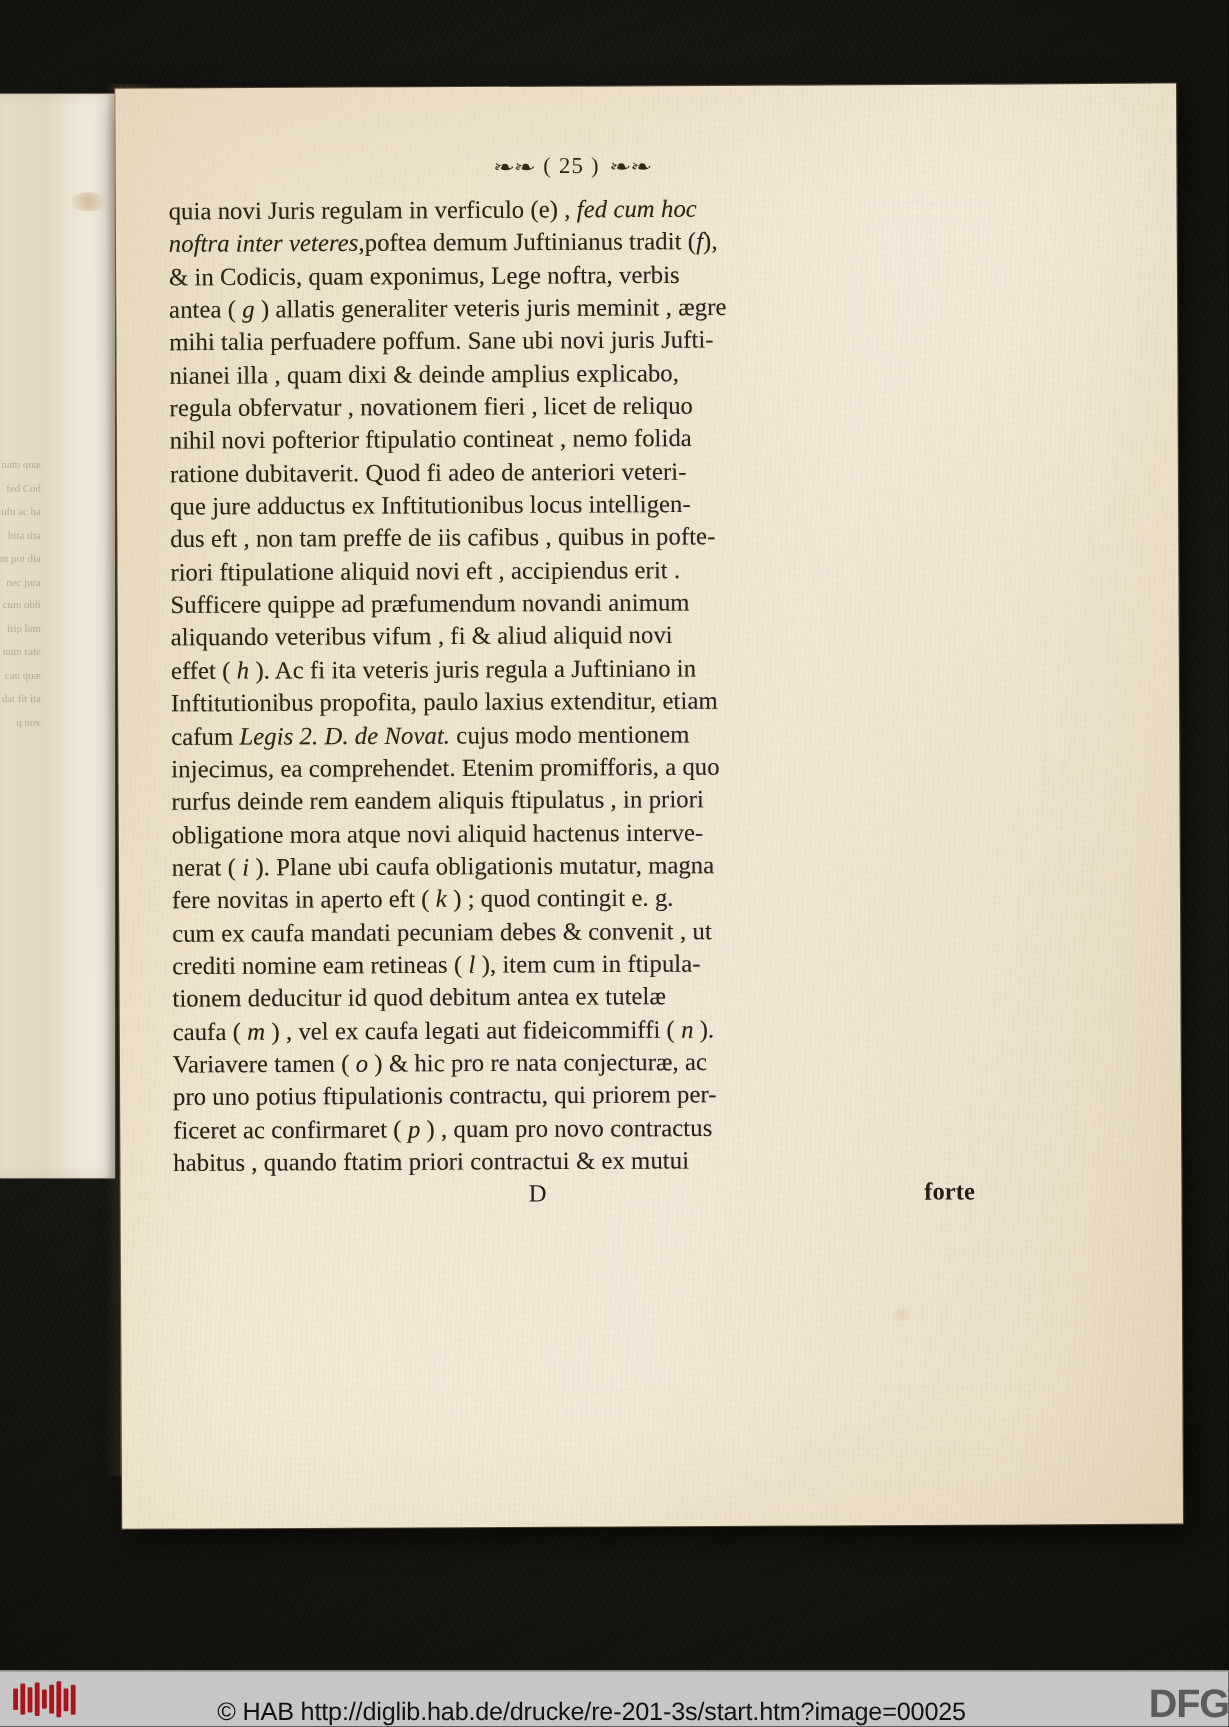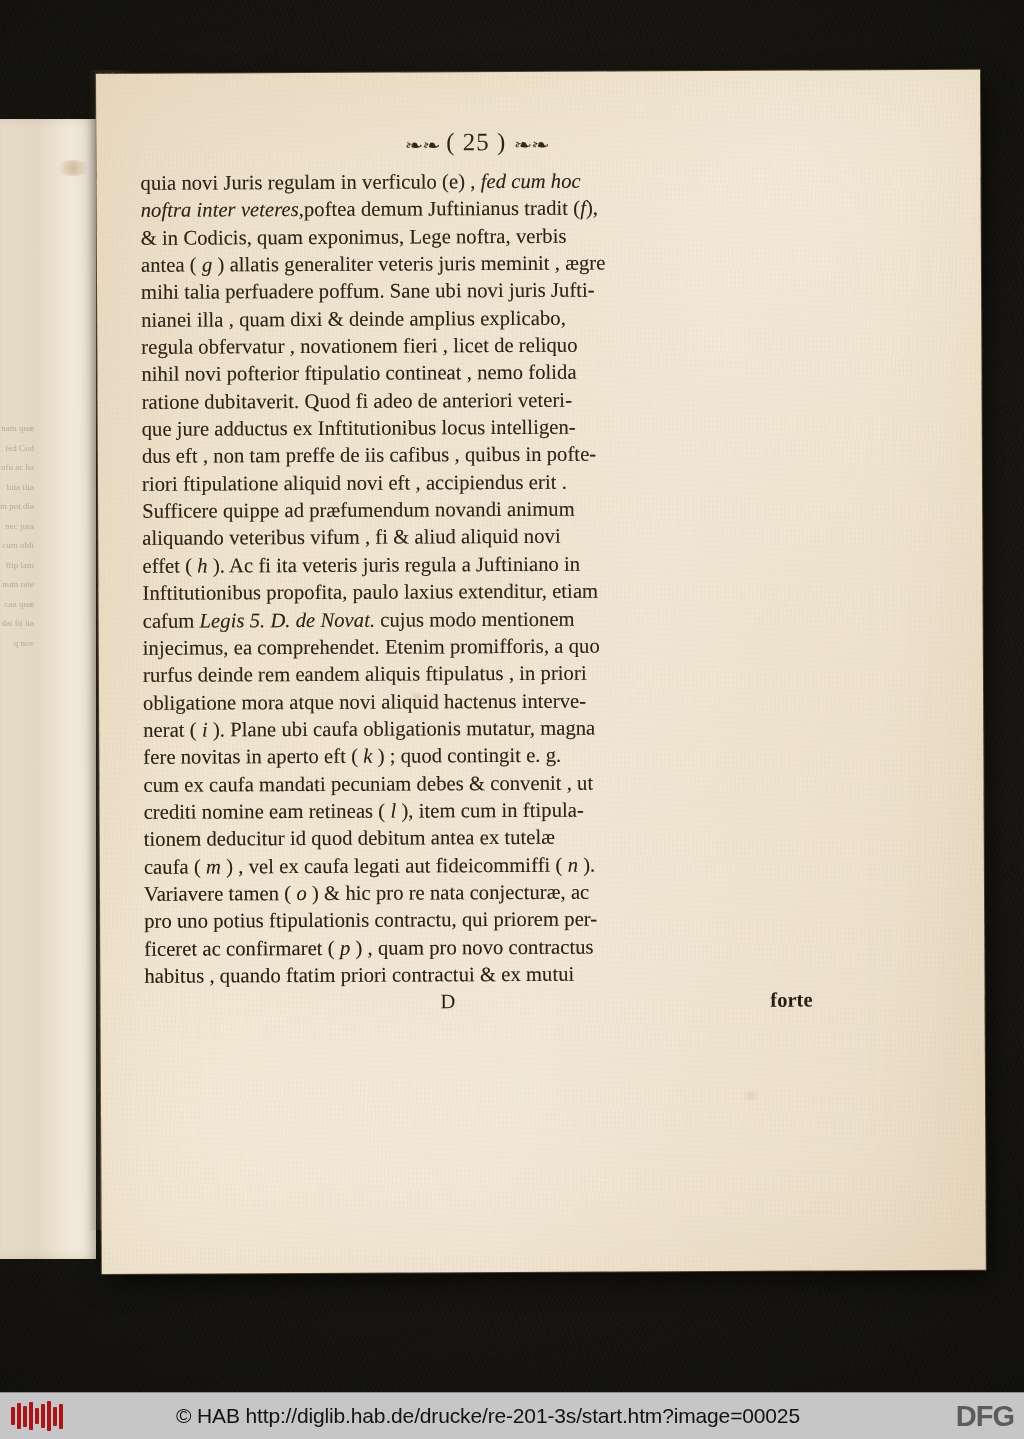--- a/index.html
+++ b/index.html
@@ -37,24 +37,23 @@
       repeating-linear-gradient(117deg, rgba(0,0,0,.30) 0 1px, transparent 1px 4px),
       repeating-linear-gradient(71deg, rgba(255,255,255,.018) 0 1px, transparent 1px 5px);
   }
 
   
   .facing-page {
     position: absolute;
     left: 0;
     top: 78px;
     width: 96px;
-    height: 1140px;
+    height: 904px;
     background: linear-gradient(90deg, #e7dcc8 0%, #e3d7c2 38%, #efe7d7 70%, #f3ece0 100%);
     box-shadow: inset -6px 0 14px -6px rgba(90,70,45,.45);
-    margin-top: 41px;
   }
   .facing-page .ghost-col {
     position: absolute;
     left: 0;
     top: 300px;
     width: 34px;
     height: 680px;
     opacity: .40;
     font-size: 9px;
     line-height: 19.5px;
@@ -138,21 +137,21 @@
     white-space: nowrap;
   }
   .folio .fleuron {
     display: inline-block;
     font-size: 15px;
     letter-spacing: -1px;
     transform: scaleX(1.5);
     margin: 0 13px;
     color: #2a2116;
   }
-  .folio .num { font-size: 25px; }
+  .folio .num { font-size: 19px; }
 
   .line {
     font-size: 20.6px;
     line-height: 27.35px;
     white-space: nowrap;
     letter-spacing: .05px;
     color: #231b12;
     text-shadow: 0 0 .6px rgba(40,28,16,.42);
   }
   .line i { }
@@ -177,21 +176,21 @@
 
   
   .creditbar {
     position: absolute;
     left: 0;
     bottom: 0;
     width: 1024px;
     height: 46px;
     background: #c6c6c6;
     display: flex;
-    align-items: center;
+    align-items: flex-end;
     border-top: 1px solid #8d8d8d;
   }
   .hab-logo {
     width: 74px;
     height: 46px;
     display: flex;
     align-items: center;
     justify-content: center;
     gap: 2px;
     flex: 0 0 auto;
@@ -208,25 +207,24 @@
     font-family: "Liberation Sans", sans-serif;
     font-size: 21px;
     color: #121212;
     letter-spacing: -.15px;
     white-space: nowrap;
     overflow: hidden;
   }
   .dfg-logo {
     flex: 0 0 auto;
     width: 112px;
-    padding-right: 10px;
     text-align: right;
     font-family: "Liberation Sans", sans-serif;
     font-weight: bold;
-    font-size: 29px;
+    font-size: 33px;
     letter-spacing: -1px;
     color: #5c5c5c;
   }
 </style>
 </head>
 <body>
 
 <div id="scan">
 
   <div class="backdrop"></div>
@@ -261,21 +259,21 @@
           <div class="line">regula obfervatur , novationem fieri , licet de reliquo</div>
           <div class="line">nihil novi pofterior ftipulatio contineat , nemo folida</div>
           <div class="line">ratione dubitaverit.  Quod fi adeo de anteriori veteri-</div>
           <div class="line">que jure adductus ex Inftitutionibus locus intelligen-</div>
           <div class="line">dus eft , non tam preffe de iis cafibus , quibus in pofte-</div>
           <div class="line">riori ftipulatione aliquid novi eft , accipiendus erit .</div>
           <div class="line">Sufficere quippe ad præfumendum novandi animum</div>
           <div class="line">aliquando  veteribus  vifum ,  fi  &amp;  aliud aliquid novi</div>
           <div class="line">effet ( <i>h</i> ).   Ac fi ita veteris juris regula a Juftiniano in</div>
           <div class="line">Inftitutionibus propofita, paulo laxius extenditur, etiam</div>
-          <div class="line">cafum <i>Legis 5. D. de Novat.</i> cujus modo mentionem</div>
+          <div class="line">cafum <i>Legis 2. D. de Novat.</i> cujus modo mentionem</div>
           <div class="line">injecimus, ea comprehendet. Etenim promifforis, a quo</div>
           <div class="line">rurfus deinde rem eandem aliquis ftipulatus , in priori</div>
           <div class="line">obligatione mora atque novi aliquid hactenus interve-</div>
           <div class="line">nerat ( <i>i</i> ).  Plane ubi caufa obligationis mutatur, magna</div>
           <div class="line">fere novitas in aperto eft ( <i>k</i> ) ;  quod contingit e. g.</div>
           <div class="line">cum ex caufa mandati pecuniam debes &amp; convenit , ut</div>
           <div class="line">crediti nomine eam retineas ( <i>l</i> ), item cum in ftipula-</div>
           <div class="line">tionem deducitur id quod debitum antea ex tutelæ</div>
           <div class="line">caufa ( <i>m</i> ) , vel ex caufa legati aut fideicommiffi ( <i>n</i> ).</div>
           <div class="line">Variavere tamen ( <i>o</i> ) &amp; hic pro re nata conjecturæ, ac</div>

